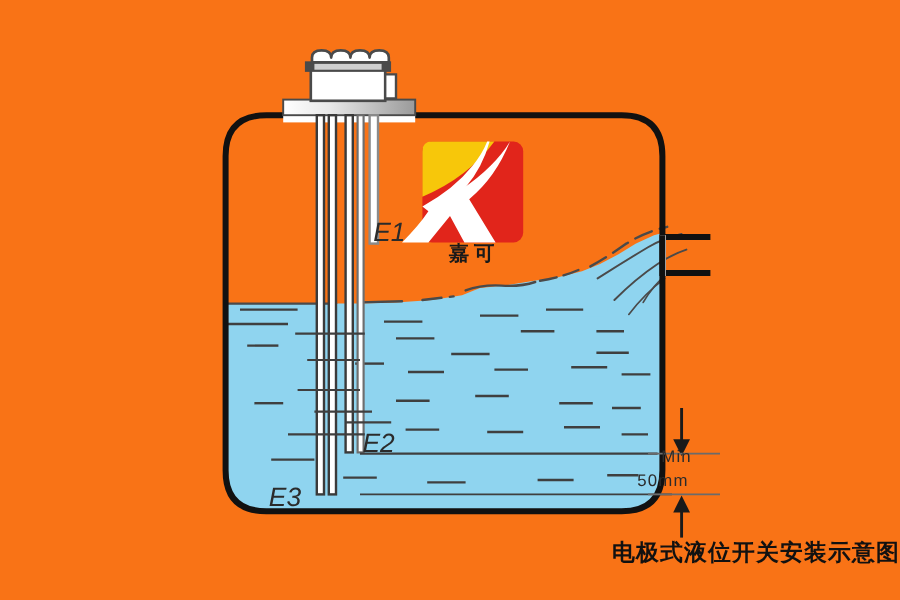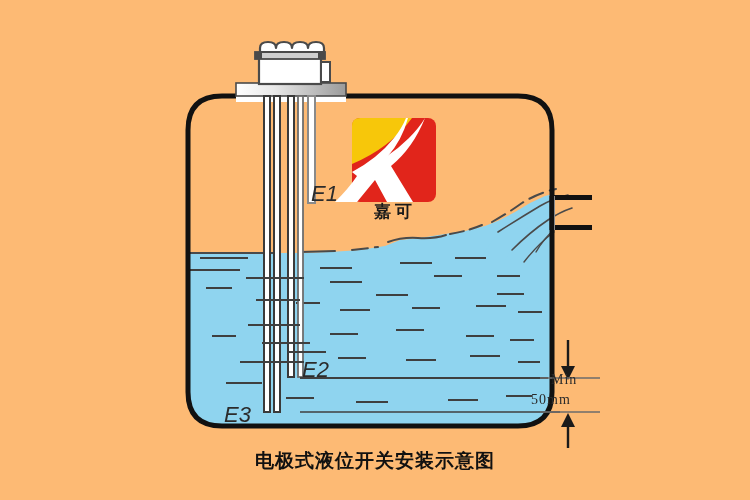--- a/index.html
+++ b/index.html
@@ -1,41 +1,41 @@
 <!DOCTYPE html>
 <html><head>
 <meta charset="utf-8">
 <title>电极式液位开关安装示意图</title>
 <style>
   html,body{margin:0;padding:0;}
   body{
     width:750px;height:500px;background:#ffffff;overflow:hidden;
     font-family:"Liberation Sans","DejaVu Sans",sans-serif;
   }
-  #stage{position:relative;width:750px;height:500px;background:#fdba74;}
+  #stage{position:relative;width:750px;height:500px;background:#f97316;}
   #diagram{position:absolute;left:0;top:0;width:750px;height:500px;}
   .caption{
-    position:absolute;left:0;top:448px;width:750px;text-align:center;
+    position:absolute;left:0;top:448px;width:750px;text-align:right;
     font-family:"DejaVu Sans","Liberation Sans",sans-serif;
     font-size:19px;font-weight:700;color:#111;letter-spacing:1px;
   }
   .logo-text{
     position:absolute;left:345px;top:200px;width:100px;text-align:center;
     font-family:"DejaVu Sans","Liberation Sans",sans-serif;
     font-size:17px;font-weight:700;color:#1a1a1a;letter-spacing:4px;
   }
   .elabel{
     position:absolute;font-family:"Liberation Sans","DejaVu Sans",sans-serif;
     font-size:22px;font-weight:400;color:#2b2b2b;font-style:italic;
   }
   #lab-e1{left:311px;top:181px;}
   #lab-e2{left:292px;top:357px;margin-left:10px;}
   #lab-e3{left:224px;top:402px;}
   .dimtext{
-    position:absolute;font-family:Liberation Serif, serif;
+    position:absolute;font-family:Liberation Sans, sans-serif;
     font-size:14px;font-weight:400;color:#2b2b2b;letter-spacing:1px;
   }
   #lab-min{left:551px;top:372px;}
   #lab-50mm{left:531px;top:392px;}
 </style>
 </head>
 <body>
 
 <div id="stage">
 

